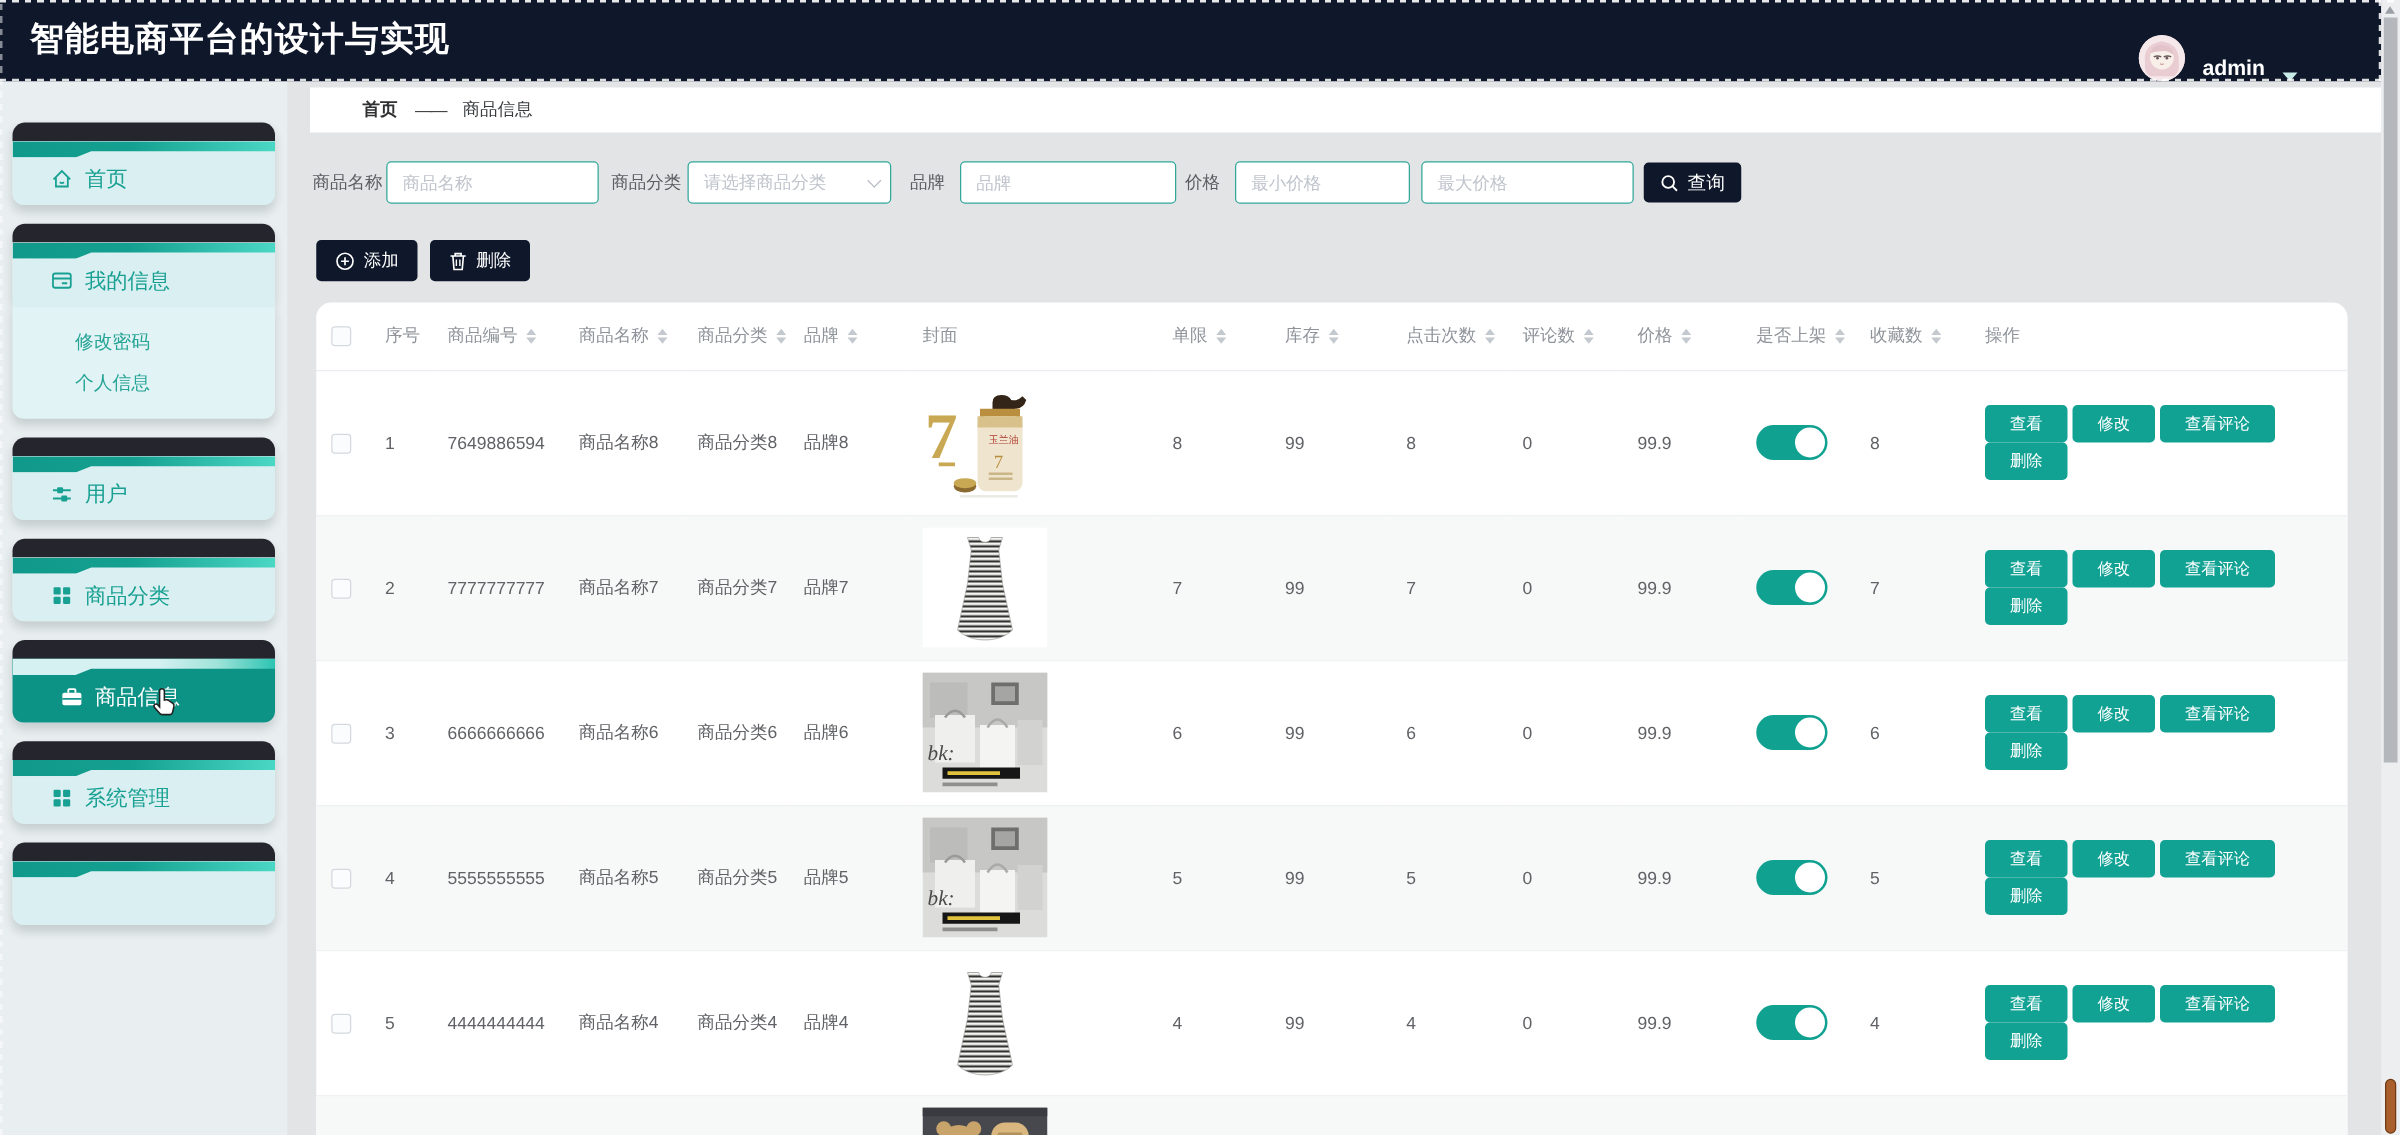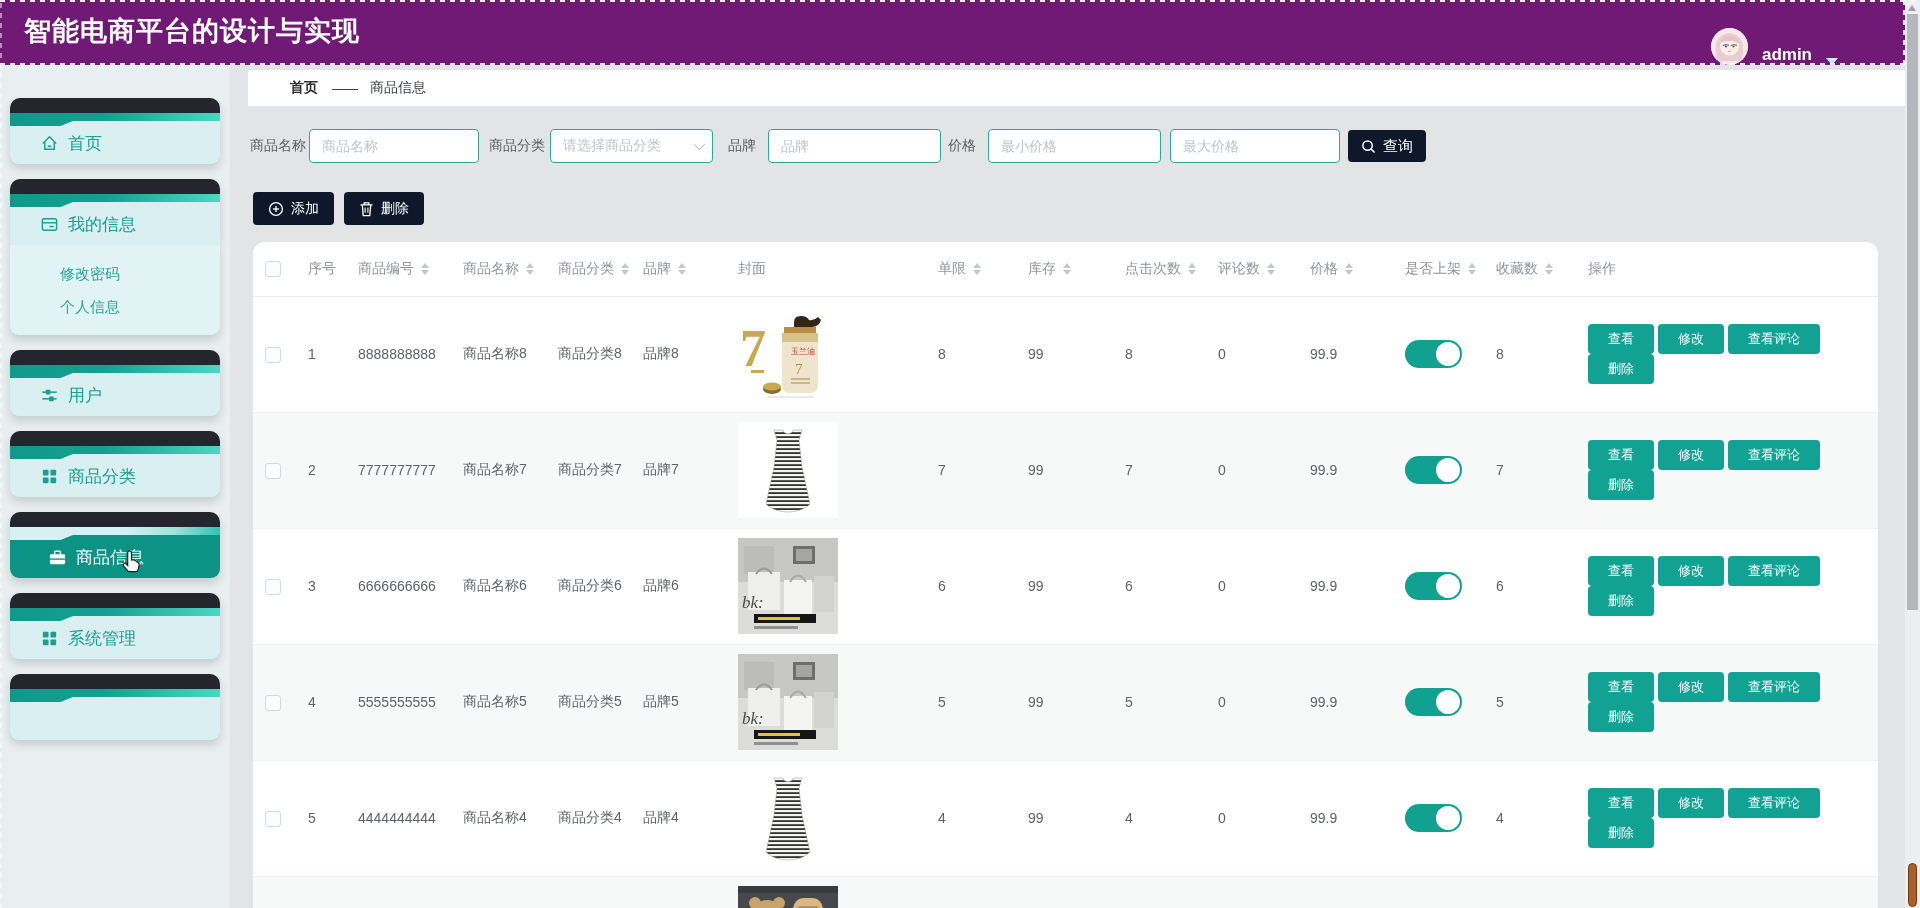--- a/index.html
+++ b/index.html
@@ -1,17 +1,17 @@
 <!DOCTYPE html>
 <html><head>
 <meta charset="utf-8">
 <style>
 *{margin:0;padding:0;box-sizing:border-box;}
 html,body{width:1920px;height:908px;overflow:hidden;font-family:"Liberation Sans","DejaVu Sans",sans-serif;background:#e3e4e6;}
-.topbar{position:absolute;left:0;top:0;right:15px;height:65px;background:#701a75;z-index:5;}
+.topbar{position:absolute;left:0;top:0;right:15px;height:65px;background:#0f172a;z-index:5;}
 .topbar::after{content:'';position:absolute;left:0;bottom:0;width:100%;height:2px;background:repeating-linear-gradient(90deg,rgba(255,255,255,.85) 0 5px,transparent 5px 10px);}
 .topbar::before{content:'';position:absolute;right:0;top:0;height:100%;width:2px;background:repeating-linear-gradient(0deg,rgba(255,255,255,.85) 0 5px,transparent 5px 10px);}
 .dash-top{position:absolute;left:0;top:0;width:100%;height:2px;background:repeating-linear-gradient(90deg,rgba(255,255,255,.9) 0 5px,transparent 5px 10px);z-index:99;}
 .dash-left{position:absolute;left:0;top:0;height:100%;width:2px;background:repeating-linear-gradient(0deg,rgba(255,255,255,.5) 0 5px,transparent 5px 10px);z-index:99;}
 .app-title{position:absolute;left:24px;top:0;line-height:63px;font-size:27px;font-weight:bold;color:#fff;letter-spacing:1px;}
 .user{position:absolute;right:67px;top:0;height:65px;display:flex;align-items:flex-end;gap:14px;font-weight:bold;}
 .avatar{width:37px;height:37px;border-radius:50%;overflow:hidden;background:#f2e4e6;flex:none;}
 .username{color:#fff;font-size:17px;}
 .user-caret{width:0;height:0;border-left:6px solid transparent;border-right:6px solid transparent;border-top:7px solid #c8ece7;}
 
@@ -220,21 +220,21 @@
     <span class="flabel">商品名称</span>
     <input class="finput" style="width: 170px; margin-left: 3px;" placeholder="商品名称">
     <span class="flabel" style="margin-left:10px;">商品分类</span>
     <div class="fselect" style="width:163px;margin-left:5px;">
       <span>请选择商品分类</span>
       <span class="sel-caret"></span>
     </div>
     <span class="flabel" style="margin-left:15px;">品牌</span>
     <input class="finput" style="width: 173px; margin-left: 12px;" placeholder="品牌">
     <span class="flabel" style="margin-left:7px;">价格</span>
-    <input class="finput" style="width: 173px; margin-left: 12px;" placeholder="最小价格">
+    <input class="finput" style="width: 140px; margin-left: 12px;" placeholder="最小价格">
     <input class="finput" style="width: 170px; margin-left: 9px;" placeholder="最大价格">
     <button class="btn btn-search">
       <svg width="15" height="15" viewBox="0 0 16 16">
           <circle cx="7" cy="7" r="5" stroke="#fff" stroke-width="1.6" fill="none"></circle>
           <line x1="10.8" y1="10.8" x2="14.5" y2="14.5" stroke="#fff" stroke-width="1.6"></line>
         </svg>
       <span>查询</span>
     </button>
   </div>
   <div class="toolbar">
@@ -290,21 +290,21 @@
             <th><span>价格</span><span class="sort"><i class="up"></i><i class="dn"></i></span></th>
             <th><span>是否上架</span><span class="sort"><i class="up"></i><i class="dn"></i></span></th>
             <th><span>收藏数</span><span class="sort"><i class="up"></i><i class="dn"></i></span></th>
             <th><span>操作</span></th>
           </tr>
         </thead>
       <tbody>
           <tr>
             <td><span class="cb"></span></td>
             <td>1</td>
-            <td>8888888888</td>
+            <td>7649886594</td>
             <td>商品名称8</td>
             <td>商品分类8</td>
             <td>品牌8</td>
             <td>
               <div class="cover">
                 <svg viewBox="0 0 100 96">
                   <rect width="100" height="96" fill="#fff"></rect>
                   <text x="2" y="60" font-size="52" font-weight="bold" fill="#c9a853" font-family="serif">7</text>
                   <rect x="13" y="64" width="13" height="3" fill="#c9a853"></rect>
                   <path d="M56 24 v-8 q0-6 7-6 q6 0 8 4 q5 1 9-3 l3 3 q-2 7-9 7 q-2 3-6 3 z" fill="#332619"></path>

